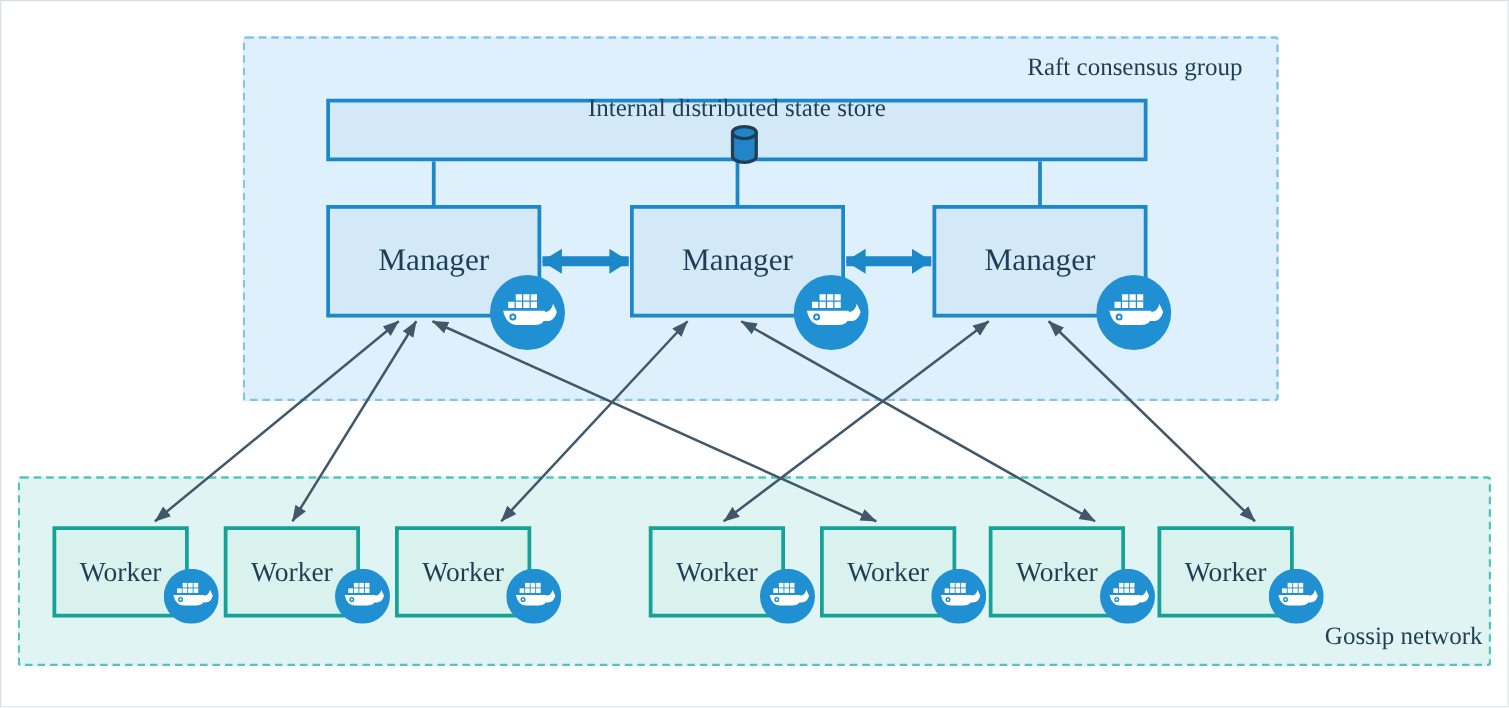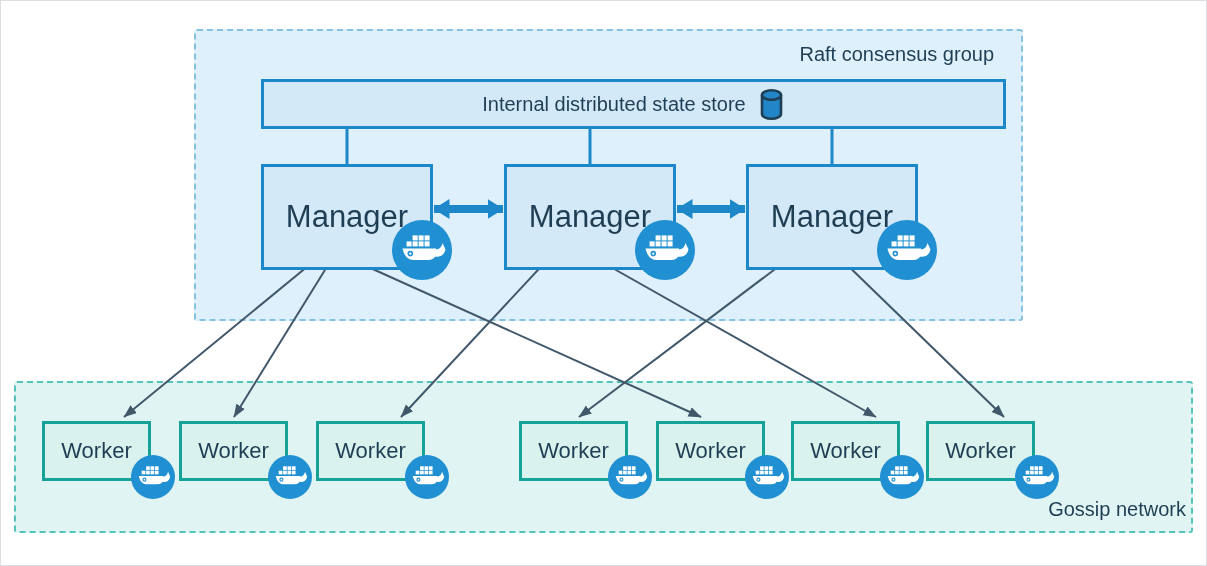--- a/index.html
+++ b/index.html
@@ -1,19 +1,19 @@
 <!DOCTYPE html>
 <html style="--raft-fill: #def0fb; --raft-border: #85c2e4; --box-fill: #d3e9f8; --box-border: #1c87c9; --thick-arrow: #1c87c9; --gossip-fill: #e0f5f3; --gossip-border: #54c3bc; --worker-fill: #d9f2ee; --worker-border: #16a296; --thin-arrow: #41586b; --text-color: #1f3e54; --docker-blue: #2090d2;"><head>
 <meta charset="utf-8">
 <style>
   html,body{margin:0;padding:0;background:#ffffff;}
   #stage{
     position:relative;width:1207px;height:566px;overflow:hidden;
     background:#ffffff;border:1px solid #dcdfe2;box-sizing:border-box;
-    font-family:Liberation Sans, sans-serif;
+    font-family:Liberation Serif, serif;
   }
   .container-group{position:absolute;box-sizing:border-box;z-index:0;border-radius:3px;}
   #raft-container{
     left:193px;top:28px;width:829px;height:292px;
     background:var(--raft-fill,#def0fb);
     border:2px dashed var(--raft-border,#85c2e4);
   }
   #gossip-container{
     left:13px;top:380px;width:1179px;height:152px;
     background:var(--gossip-fill,#e0f5f3);
@@ -24,34 +24,35 @@
     font-size:20px;white-space:nowrap;
   }
   #raft-label{right:212px;top:42px;}
   #gossip-label{right:20px;top:497px;}
   .node{
     position:absolute;box-sizing:border-box;z-index:3;
     display:flex;align-items:center;justify-content:center;
     color:var(--text-color,#1f3e54);
   }
   #state-store{
-    left:260px;top:78px;width:745px;height:50px;
+    left:260px;top:78px;width:657px;height:50px;
     background:var(--box-fill,#d3e9f8);
     border:3px solid var(--box-border,#1c87c9);
     font-size:20px;
+    flex-direction:column;
   }
   .manager-node{
-    top:163px;width:172px;height:106px;
+    top:163px;width:172px;height:90px;
     background:var(--box-fill,#d3e9f8);
     border:3px solid var(--box-border,#1c87c9);
-    font-size:31px;
+    font-size:25px;
   }
   #manager-1{left:260px;} #manager-2{left:503px;} #manager-3{left:745px;}
   .worker-node{
-    top:420px;width:109px;height:60px;
+    top:420px;width:109px;height:73px;
     background:var(--worker-fill,#d9f2ee);
     border:3px solid var(--worker-border,#16a296);
     font-size:22px;
   }
   #worker-1{left:41px;}  #worker-2{left:178px;} #worker-3{left:315px;}
   #worker-4{left:518px;} #worker-5{left:655px;} #worker-6{left:790px;}
   #worker-7{left:925px;}
   .docker-badge{position:absolute;pointer-events:none;}
   .manager-node .docker-badge{left:128px;top:53px;width:60px;height:60px;}
   .worker-node .docker-badge{left:86px;top:31px;width:44px;height:44px;}

